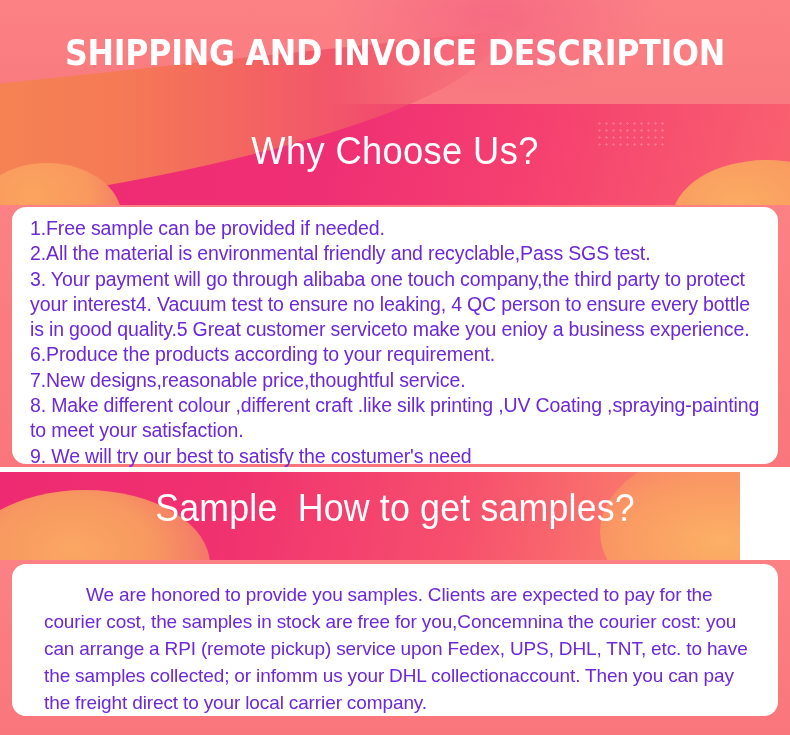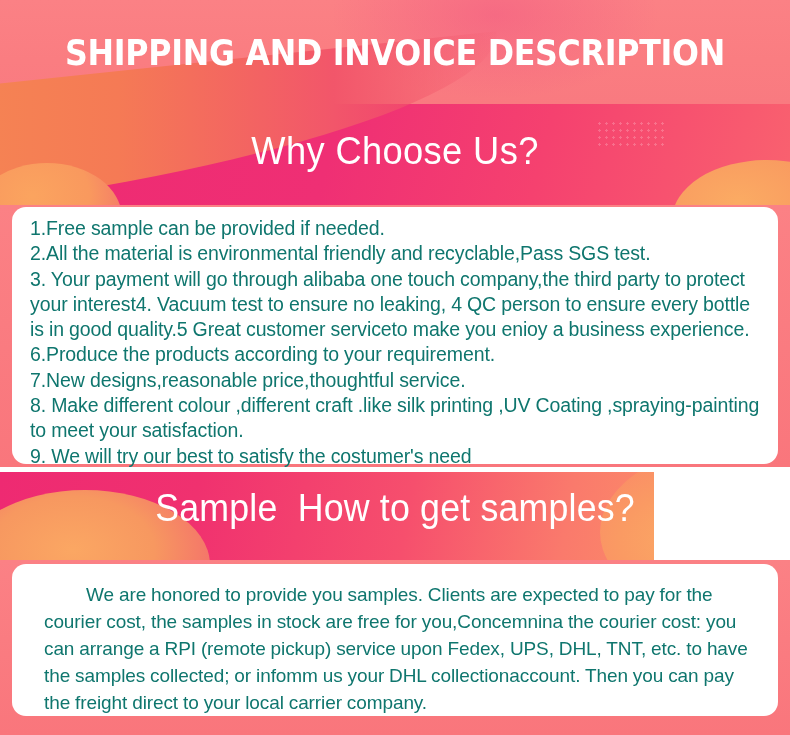--- a/index.html
+++ b/index.html
@@ -153,40 +153,40 @@
   .coral-strip {
     position: absolute;
     left: 0;
     width: 790px;
     background: linear-gradient(180deg, #fb8185 0%, #f9767c 100%);
   }
   .strip-a { top: 205px; height: 262px; }
   .strip-b { top: 560px; height: 175px; }
 
   .body-text {
-    color: #0f766e;
+    color: #6d28d9;
     font-family: "Liberation Sans", sans-serif;
     font-size: 19.5px;
     line-height: 25.3px;
     letter-spacing: -0.1px;
     white-space: pre-wrap;
     word-spacing: -0.2px;
   }
   .body-text.para {
     font-size: 19px;
     line-height: 27px;
     text-indent: 42px;
   }
 
   
   .banner-two {
     position: absolute;
     left: 0;
     top: 472px;
-    width: 654px;
+    width: 740px;
     height: 88px;
     overflow: hidden;
     background: linear-gradient(100deg, #ee2a72 0%, #f0316f 30%, #f64f6d 62%, #fa7a6c 86%, #fb8a68 100%);
   }
   .banner-two .arc {
     position: absolute;
     left: -40px;
     top: 18px;
     width: 250px;
     height: 150px;

